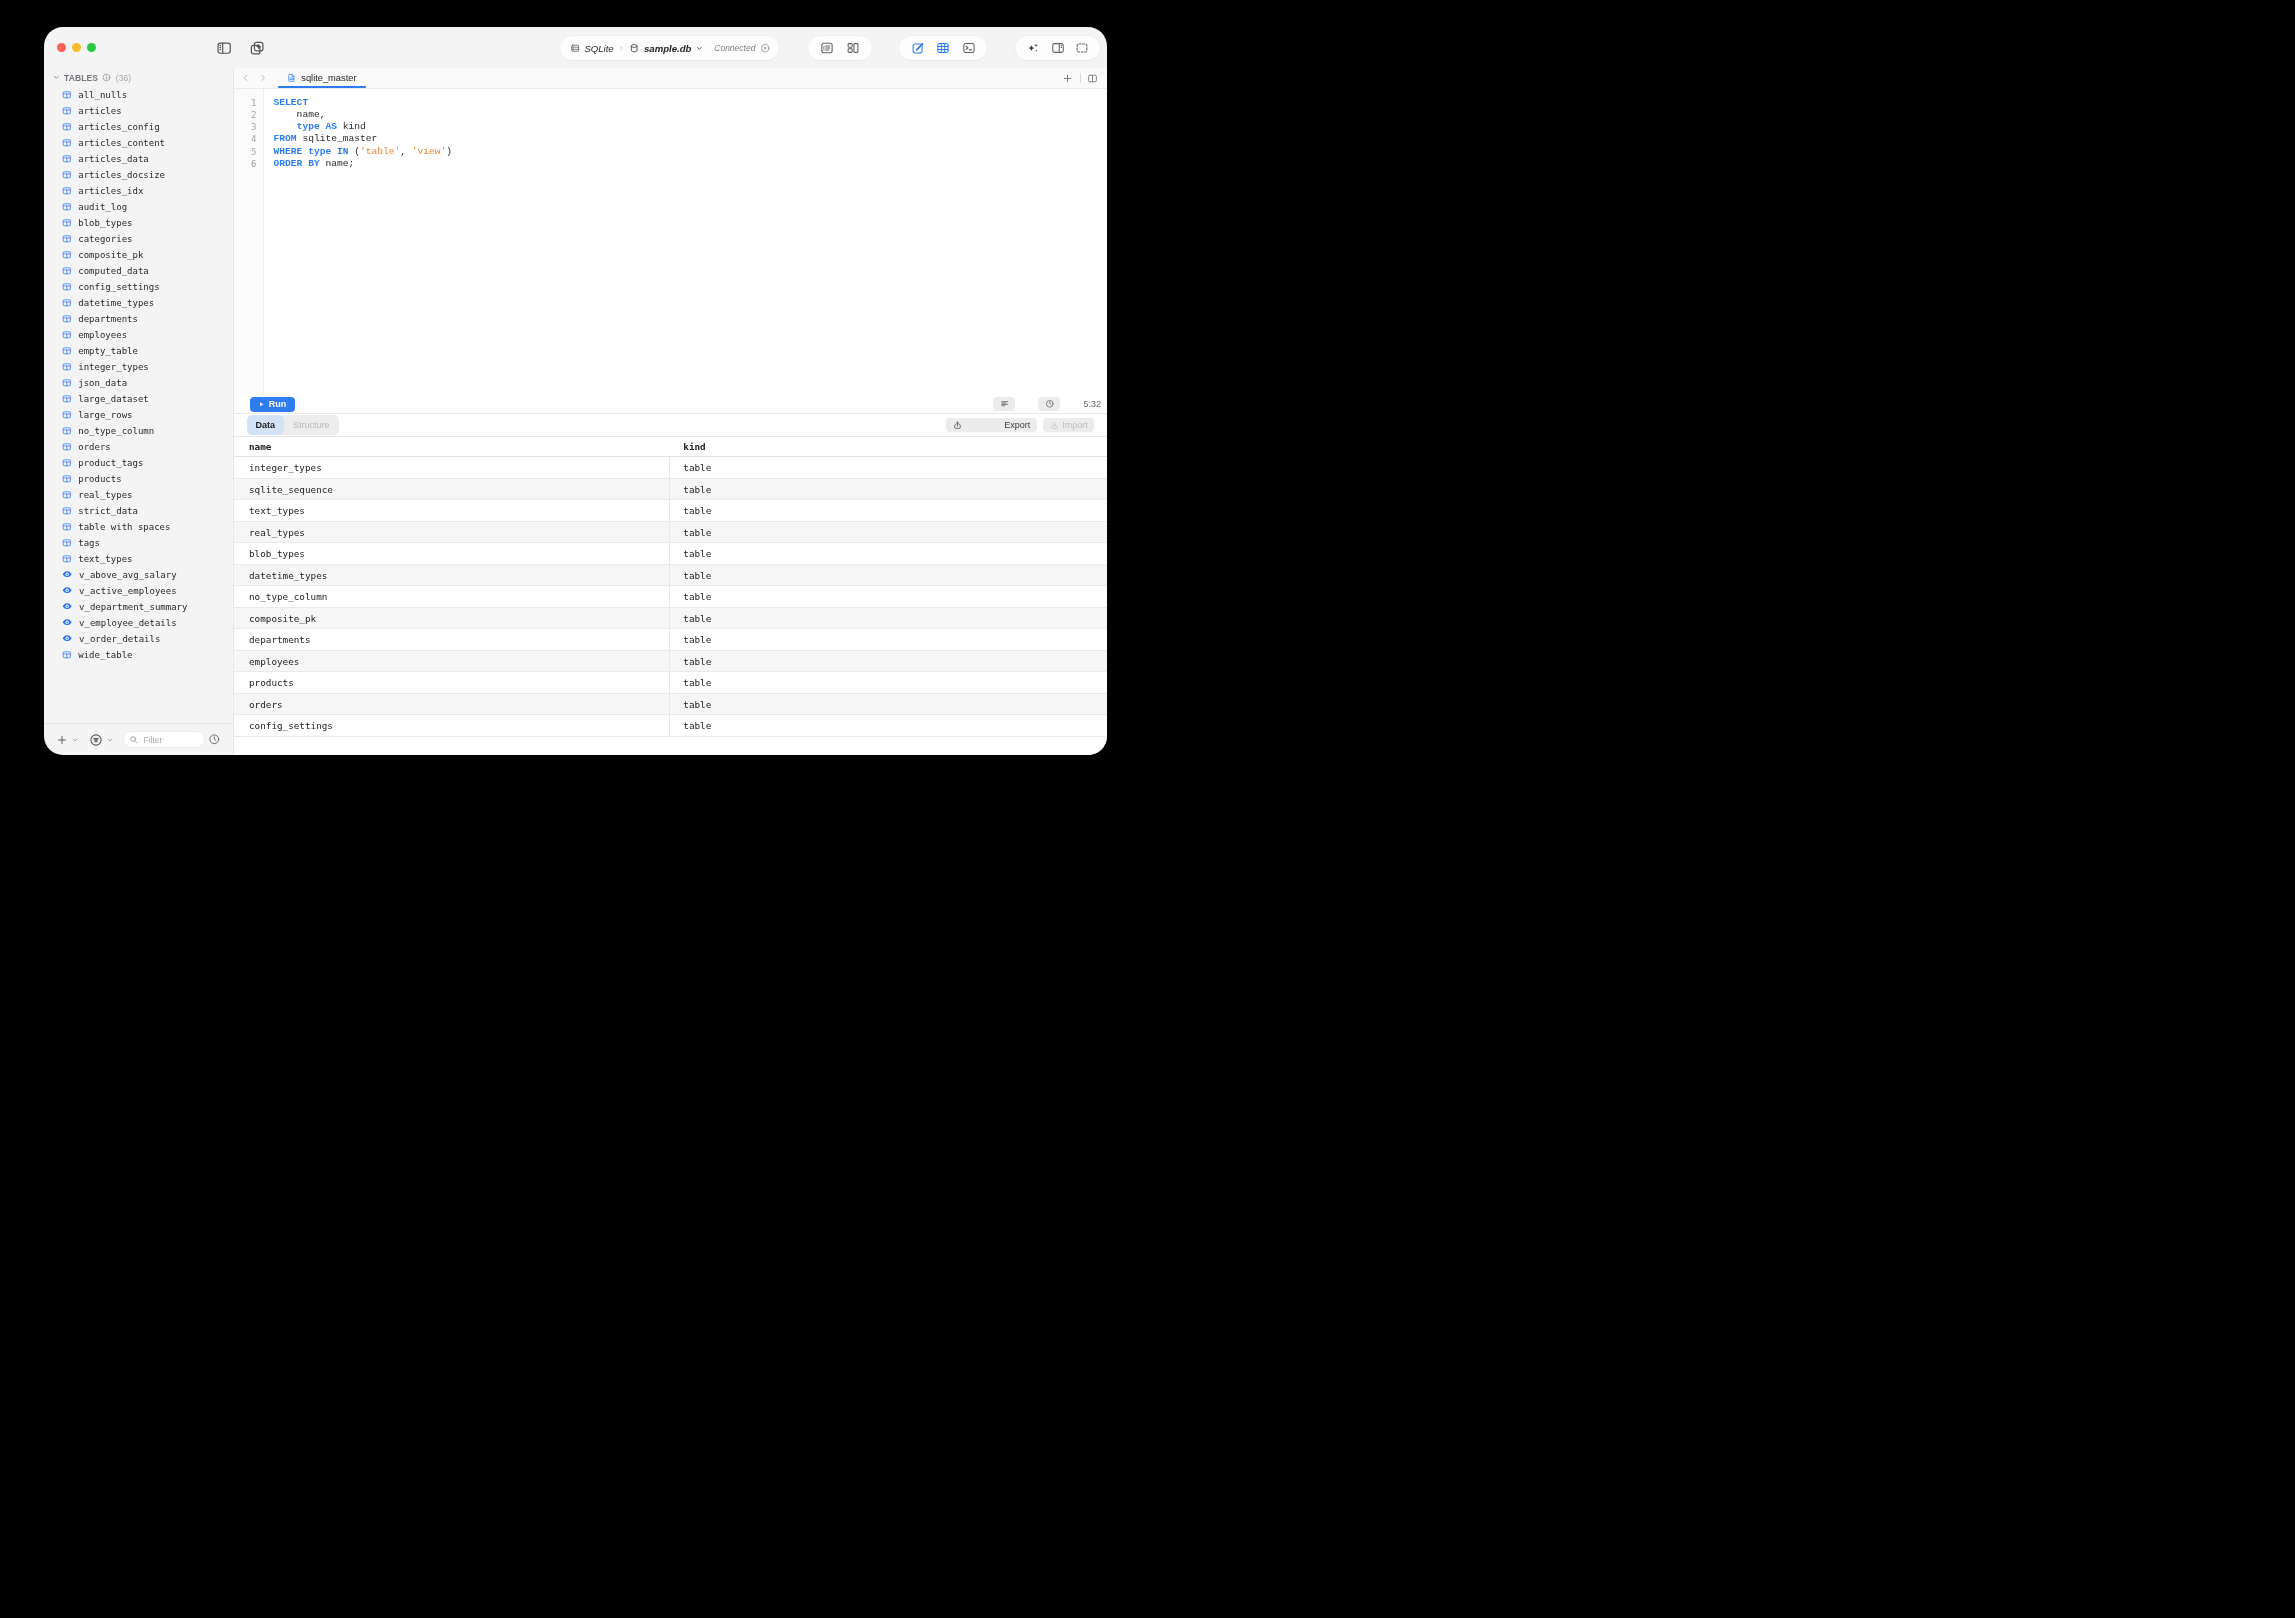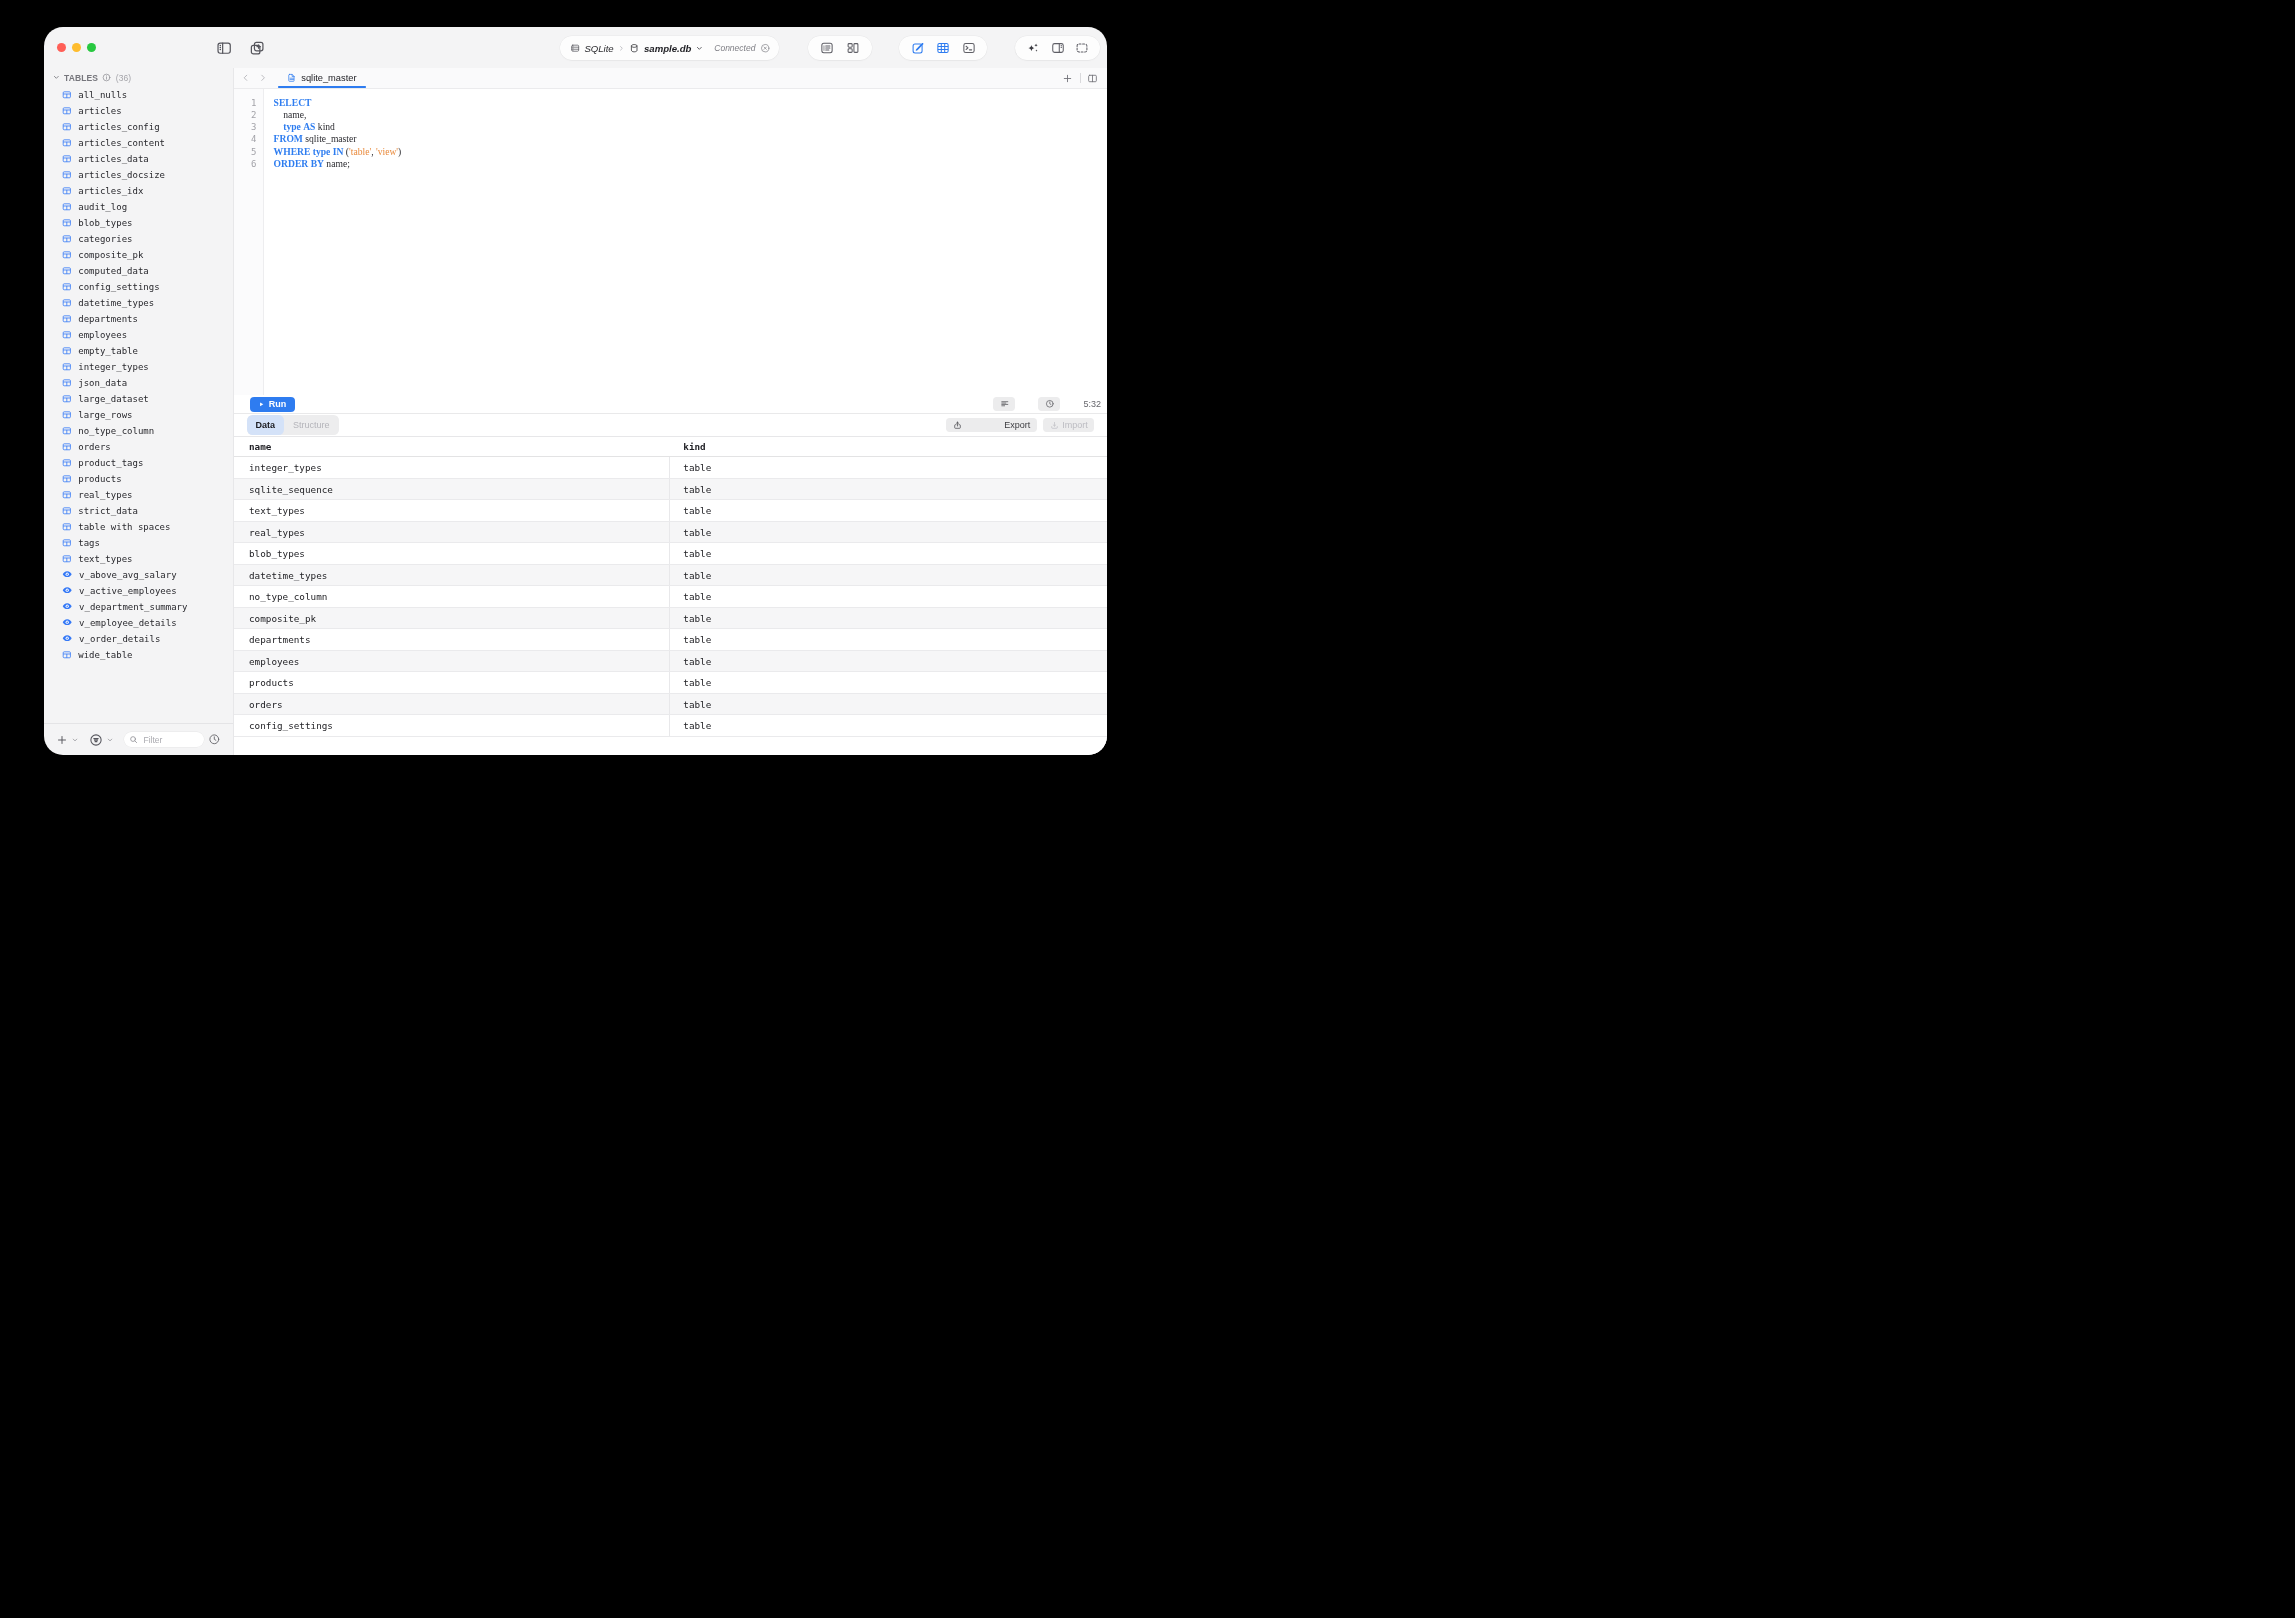--- a/index.html
+++ b/index.html
@@ -65,21 +65,21 @@
   .tab-label{font-size:9.3px;font-weight:500;color:#1d1d22;}
   .tabbar-right{margin-left:auto;display:flex;align-items:center;gap:6.7px;padding-right:9px;}
   .tb-sep{width:0.7px;height:10.4px;background:#d9d9dc;}
   .mini-ic{width:11px;height:11px;color:#6e6e74;background:none;border:none;padding:0;display:inline-flex;}
   .mini-ic svg{width:100%;height:100%;}
   
   .editor{height:306px;flex:none;display:flex;background:#fff;}
   .gutter{width:30px;flex:none;background:#fbfbfc;border-right:0.7px solid #ededef;padding-top:7.8px;}
   .gnum{height:12.2px;line-height:12.2px;text-align:right;padding-right:6.7px;font-family:"DejaVu Sans Mono",monospace;font-size:9px;color:#a2a2a8;}
   .code{padding:7.8px 0 0 9.6px;flex:1;}
-  .cline{height:12.2px;line-height:12.2px;white-space:pre;font-family:Liberation Serif, serif;font-size:9.6px;color:#2b2b30;}
+  .cline{height:12.2px;line-height:12.2px;white-space:pre;font-family:Liberation Mono, monospace;font-size:9.6px;color:#2b2b30;}
   .kw{color:#2e7df0;font-weight:700;}
   .str{color:#e98a3c;}
   
   .runbar{height:18px;flex:none;display:flex;align-items:center;}
   .run-btn{margin-left:16.3px;height:15px;display:flex;align-items:center;gap:3.7px;background:#2e7cf0;border:none;border-radius:4.1px;color:#fff;font-size:9px;font-weight:700;padding:0 8.2px;font-family:"Liberation Sans",sans-serif;}
   .play{width:6.7px;height:6.7px;display:inline-flex;}
   .play svg{width:100%;height:100%;}
   .runbar-right{margin-left:auto;display:flex;align-items:center;gap:23px;padding-right:6px;}
   .sm-btn{width:22px;height:14px;background:#ececed;border:none;border-radius:3.7px;color:#5a5a60;display:flex;align-items:center;justify-content:center;}
   .sm-btn svg{width:9.6px;height:9.6px;}

